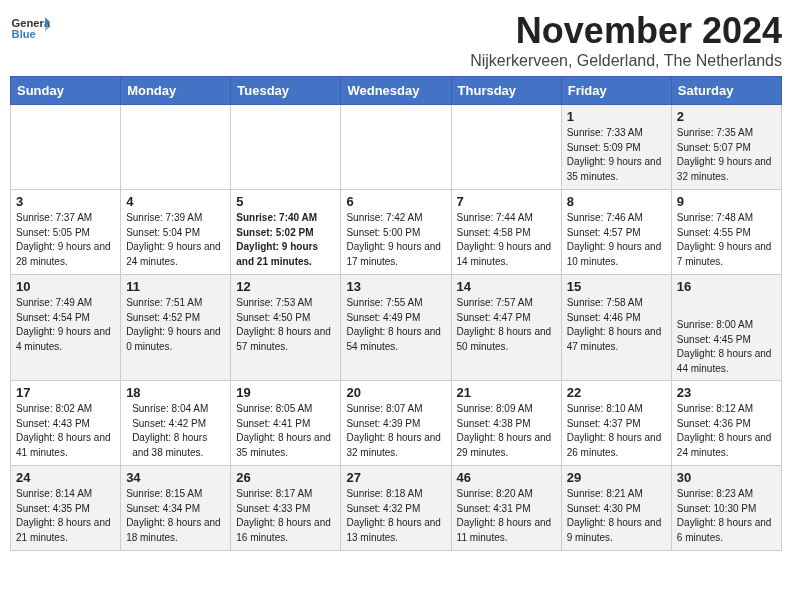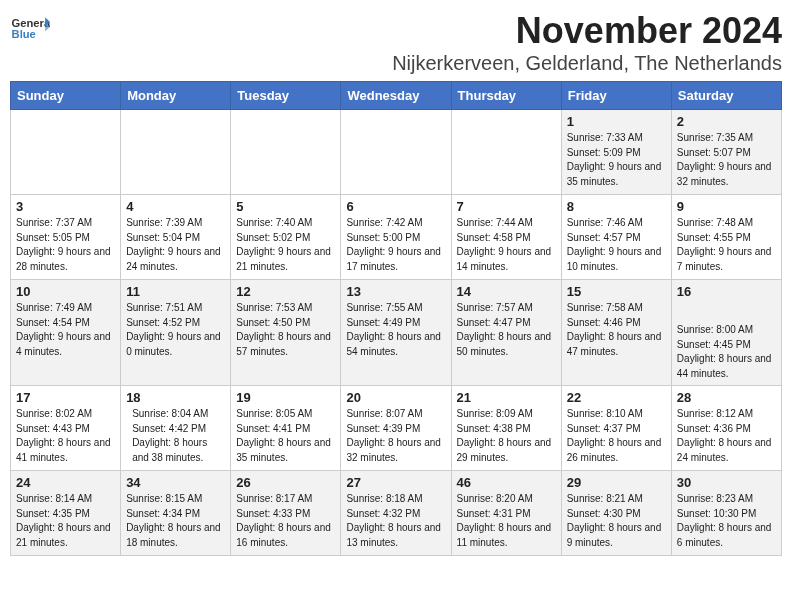--- a/index.html
+++ b/index.html
@@ -32,21 +32,21 @@
     }
     .title-area {
       text-align: right;
     }
     .month-title {
       font-size: 36px;
       font-weight: bold;
       color: #222;
     }
     .location-title {
-      font-size: 20px;
+      font-size: 16px;
       color: #444;
     }
     table {
       width: 100%;
       border-collapse: collapse;
       table-layout: fixed;
     }
     thead tr th {
       background-color: #4472c4;
       color: #fff;
@@ -147,21 +147,21 @@
 Daylight: 9 hours and 28 minutes.</div>
         </td>
         <td>
           <span class="day-number">4</span>
           <div class="day-info" style="white-space: pre-line;">Sunrise: 7:39 AM
 Sunset: 5:04 PM
 Daylight: 9 hours and 24 minutes.</div>
         </td>
         <td>
           <span class="day-number">5</span>
-          <div class="day-info" style="white-space: pre-line;">Sunrise: 7:40 AM
+          <div class="day-info" style="white-space: pre-line; font-weight: bold;">Sunrise: 7:40 AM
 Sunset: 5:02 PM
 Daylight: 9 hours and 21 minutes.</div>
         </td>
         <td>
           <span class="day-number">6</span>
           <div class="day-info" style="white-space: pre-line;">Sunrise: 7:42 AM
 Sunset: 5:00 PM
 Daylight: 9 hours and 17 minutes.</div>
         </td>
         <td>
@@ -258,21 +258,21 @@
 Sunset: 4:38 PM
 Daylight: 8 hours and 29 minutes.</div>
         </td>
         <td>
           <span class="day-number">22</span>
           <div class="day-info" style="white-space: pre-line;">Sunrise: 8:10 AM
 Sunset: 4:37 PM
 Daylight: 8 hours and 26 minutes.</div>
         </td>
         <td>
-          <span class="day-number">28</span>
+          <span class="day-number">23</span>
           <div class="day-info" style="white-space: pre-line;">Sunrise: 8:12 AM
 Sunset: 4:36 PM
 Daylight: 8 hours and 24 minutes.</div>
         </td>
       </tr>
       <tr>
         <td>
           <span class="day-number">24</span>
           <div class="day-info" style="white-space: pre-line;">Sunrise: 8:14 AM
 Sunset: 4:35 PM

